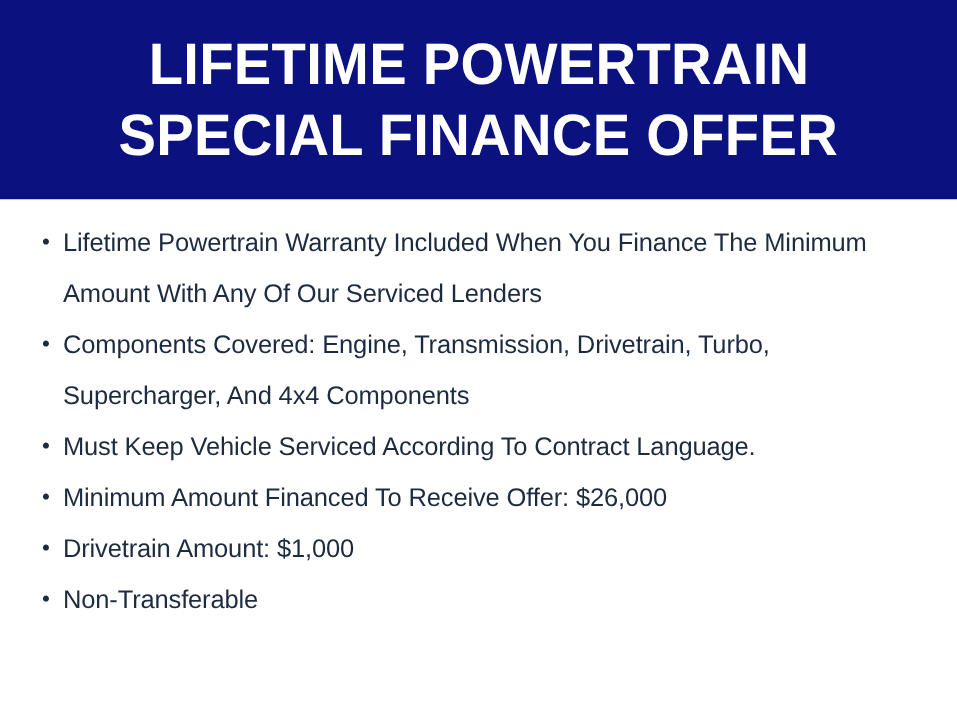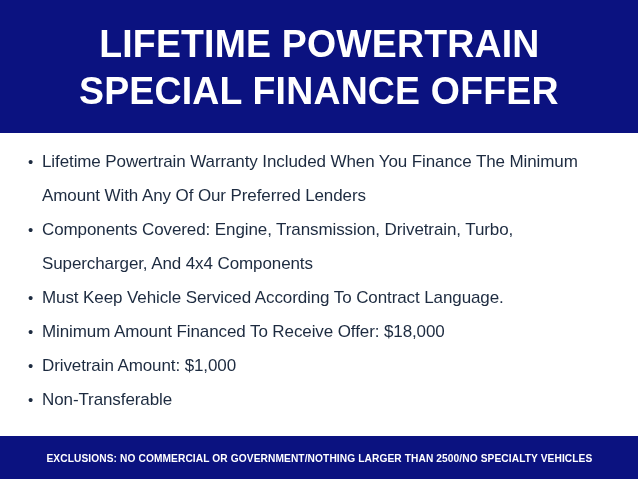--- a/index.html
+++ b/index.html
@@ -118,48 +118,45 @@
   <div class="header-banner">
     <div class="header-title">LIFETIME POWERTRAIN</div>
     <div class="header-title">SPECIAL FINANCE OFFER</div>
   </div>
 
   <div class="body-area">
     <ul class="bullet-list">
 
       <li class="bullet-item">
         <span class="bullet-marker">•</span>
-        <span class="bullet-text">Lifetime Powertrain Warranty Included When You Finance The Minimum Amount With Any Of Our Preferred Lenders</span>
+        <span class="bullet-text">Lifetime Powertrain Warranty Included When You Finance The Minimum Amount With Any Of Our Serviced Lenders</span>
       </li>
 
       <li class="bullet-item">
         <span class="bullet-marker">•</span>
         <span class="bullet-text">Components Covered: Engine, Transmission, Drivetrain, Turbo, Supercharger, And 4x4 Components</span>
       </li>
 
       <li class="bullet-item">
         <span class="bullet-marker">•</span>
         <span class="bullet-text">Must Keep Vehicle Serviced According To Contract Language.</span>
       </li>
 
       <li class="bullet-item">
         <span class="bullet-marker">•</span>
-        <span class="bullet-text">Minimum Amount Financed To Receive Offer: $18,000</span>
+        <span class="bullet-text">Minimum Amount Financed To Receive Offer: $26,000</span>
       </li>
 
       <li class="bullet-item">
         <span class="bullet-marker">•</span>
         <span class="bullet-text">Drivetrain Amount: $1,000</span>
       </li>
 
       <li class="bullet-item">
         <span class="bullet-marker">•</span>
         <span class="bullet-text">Non-Transferable</span>
       </li>
 
     </ul>
   </div>
 
-  <div class="footer-banner">
-    <div class="footer-text">EXCLUSIONS: NO COMMERCIAL OR GOVERNMENT/NOTHING LARGER THAN 2500/NO SPECIALTY VEHICLES</div>
-  </div>
 
 </div>
 
 </body></html>

